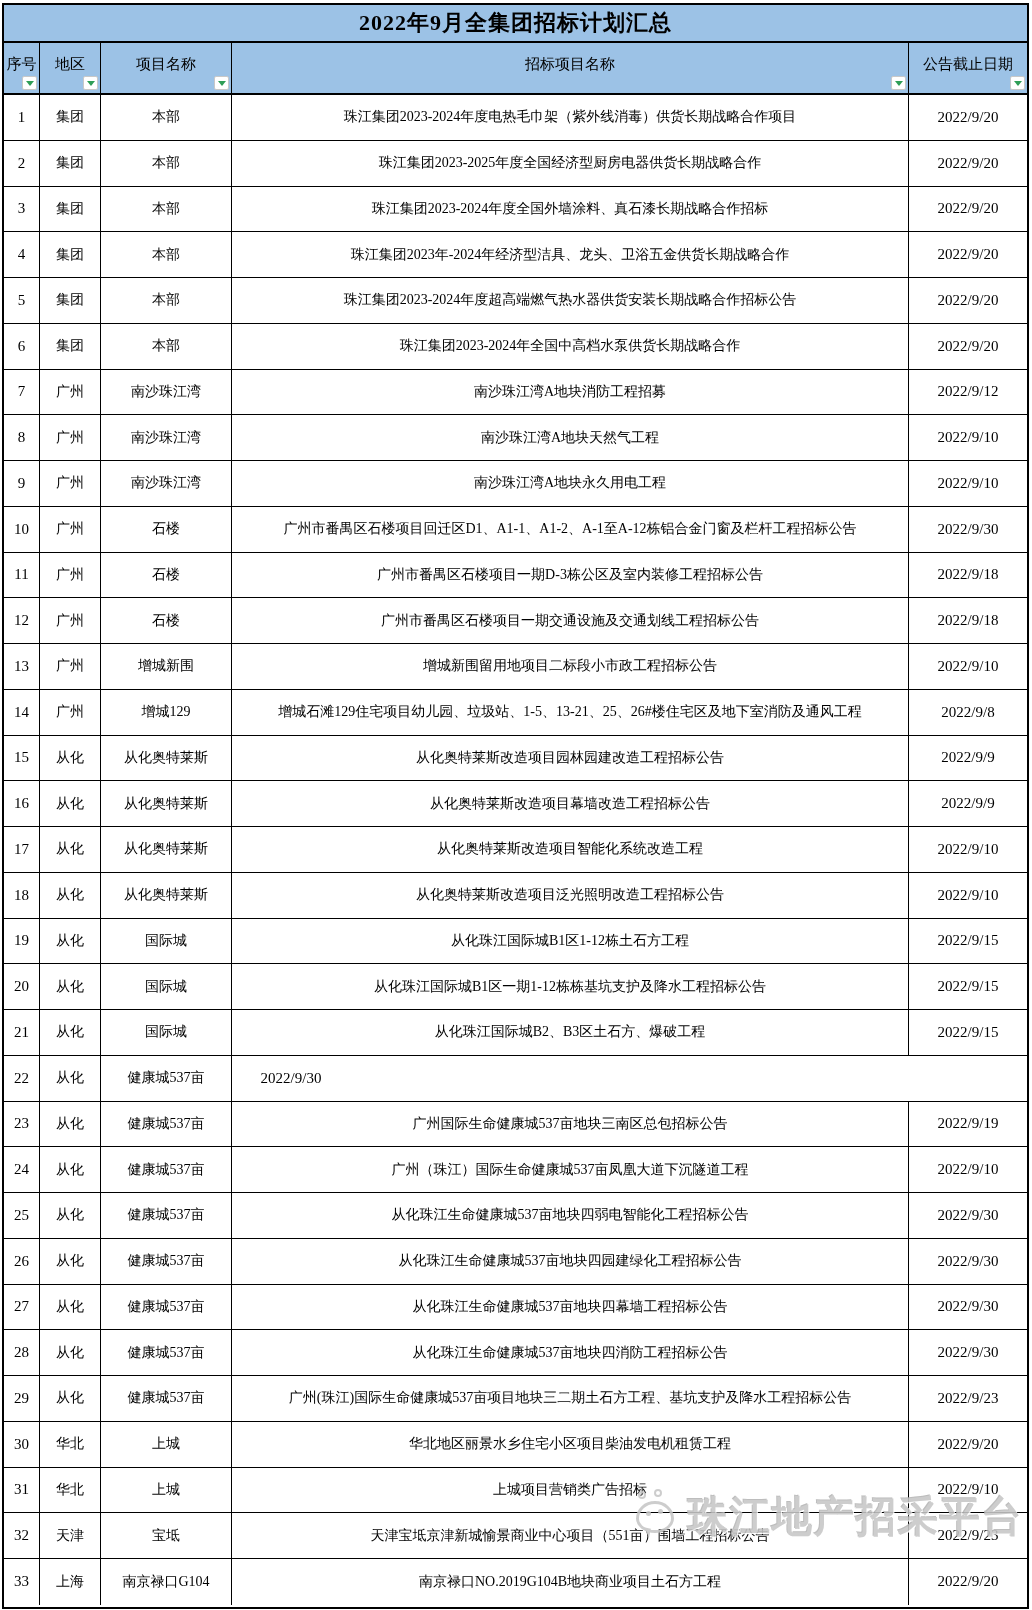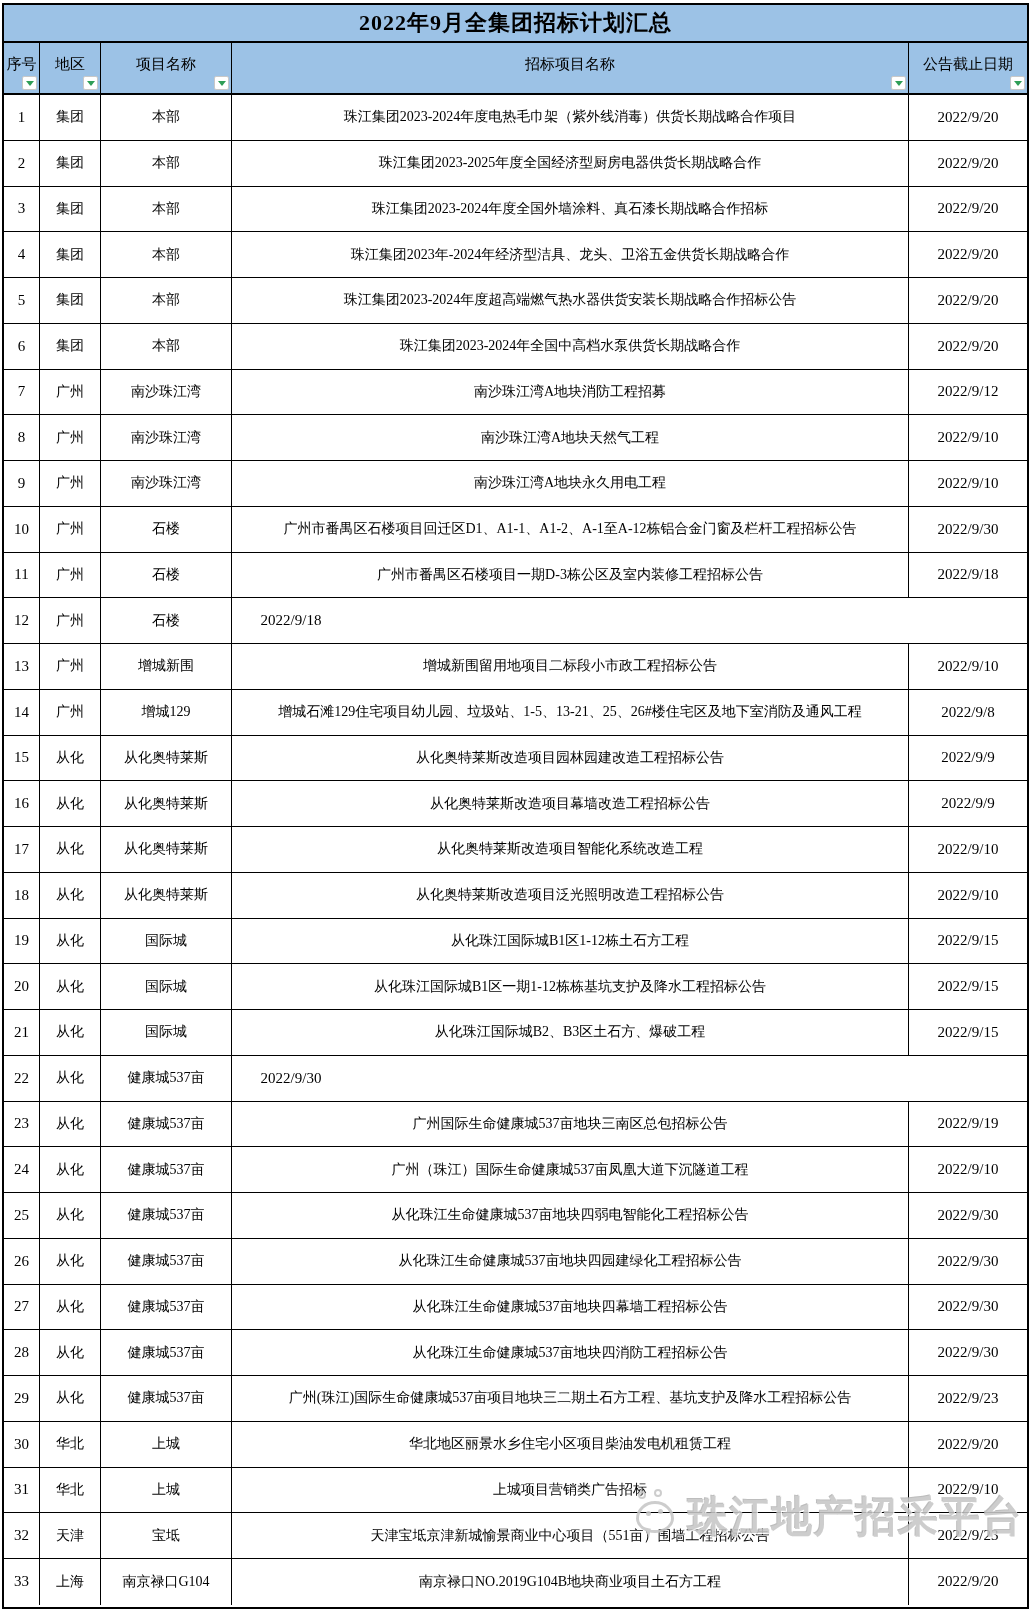--- a/index.html
+++ b/index.html
@@ -201,20 +201,21 @@
         <div class="tcell col-no num">11</div>
         <div class="tcell col-region">广州</div>
         <div class="tcell col-project">石楼</div>
         <div class="tcell col-tender">广州市番禺区石楼项目一期D-3栋公区及室内装修工程招标公告</div>
         <div class="tcell col-date date">2022/9/18</div>
       </div>
       <div class="trow">
         <div class="tcell col-no num">12</div>
         <div class="tcell col-region">广州</div>
         <div class="tcell col-project">石楼</div>
+        <div class="tcell col-tender">广州市番禺区石楼项目一期交通设施及交通划线工程招标公告</div>
         <div class="tcell col-date date">2022/9/18</div>
       </div>
       <div class="trow">
         <div class="tcell col-no num">13</div>
         <div class="tcell col-region">广州</div>
         <div class="tcell col-project">增城新围</div>
         <div class="tcell col-tender">增城新围留用地项目二标段小市政工程招标公告</div>
         <div class="tcell col-date date">2022/9/10</div>
       </div>
       <div class="trow">

